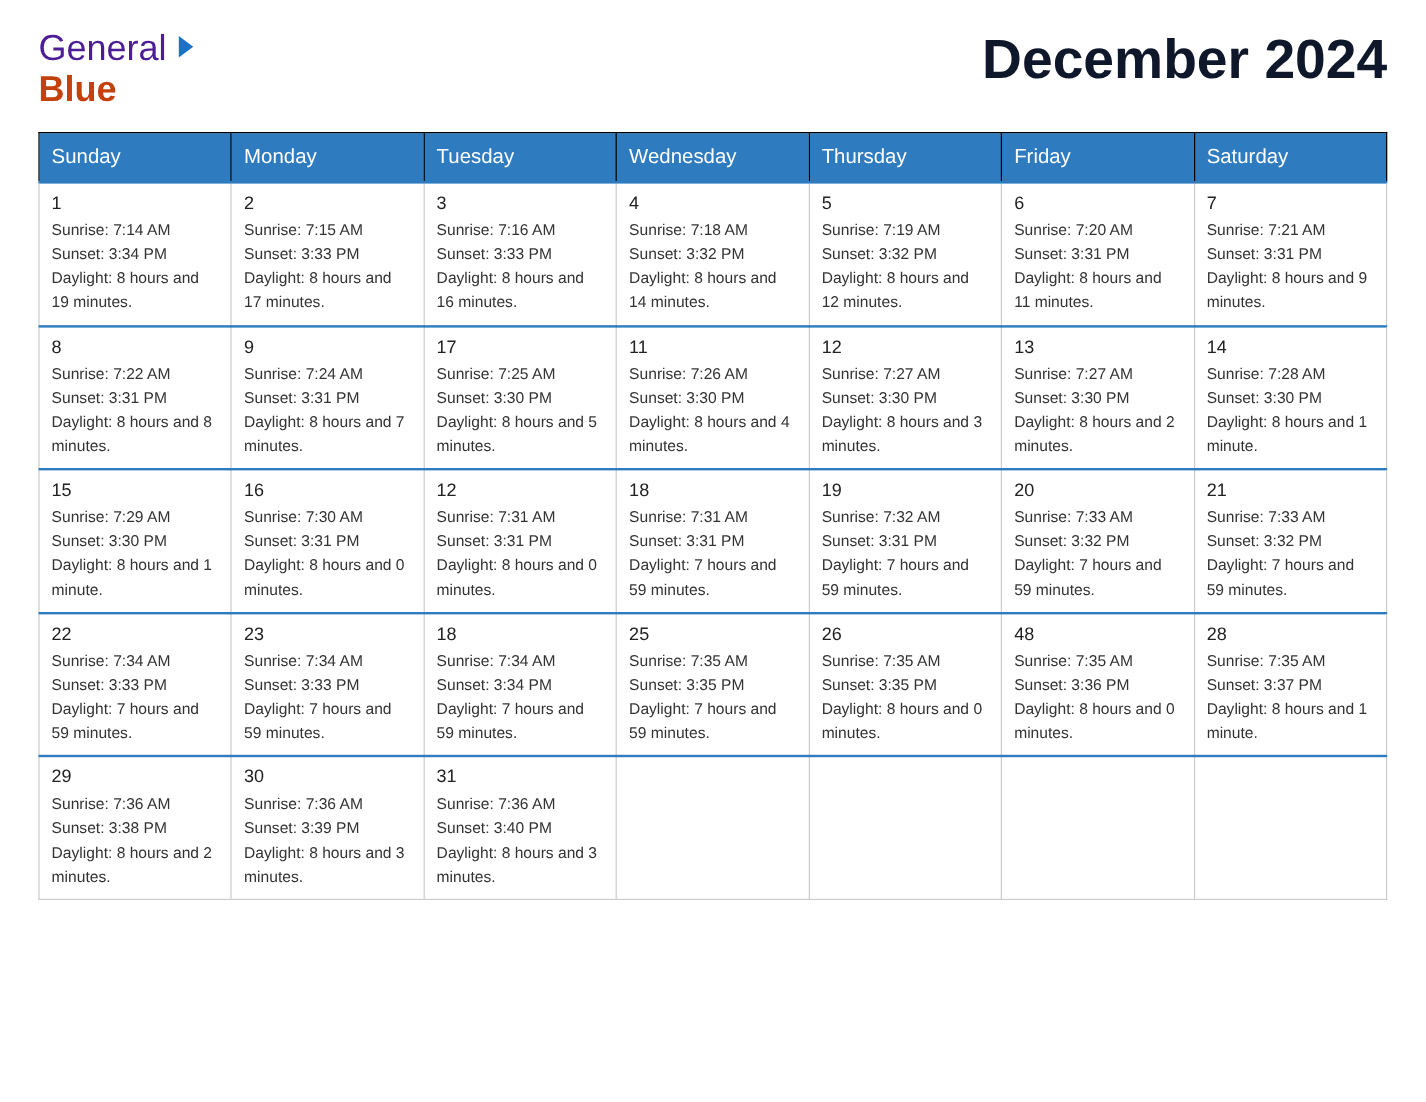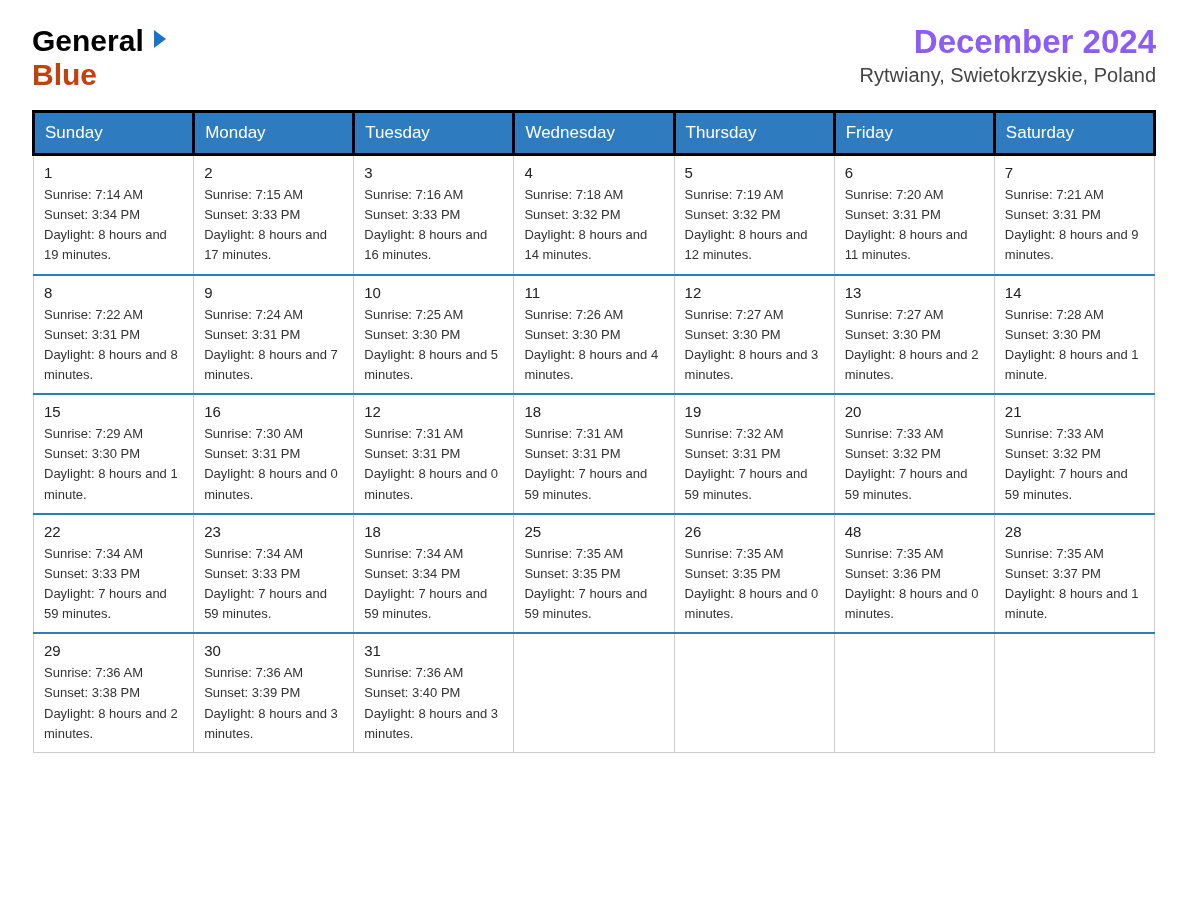--- a/index.html
+++ b/index.html
@@ -17,43 +17,43 @@
     }
     .logo {
       display: flex;
       flex-direction: column;
       align-items: flex-start;
     }
     .title-area {
       text-align: right;
     }
     .month-title {
-      font-size: 33px;
+      font-size: 46px;
       font-weight: bold;
-      color: #8b5cf6;
+      color: #0f172a;
       line-height: 1.1;
     }
     .location-title {
       font-size: 20px;
       color: #444;
       margin-top: 4px;
     }
     table {
       width: 100%;
       border-collapse: collapse;
       table-layout: fixed;
     }
     thead th {
       background-color: #2e7bbf;
       color: #fff;
       font-size: 17px;
       font-weight: normal;
       padding: 10px 10px;
       text-align: left;
-      border: 3px solid #000000;
+      border: 1px solid #000000;
     }
     tbody td {
       vertical-align: top;
       padding: 8px 10px;
       border: 1px solid #ccc;
       font-size: 13px;
       color: #222;
       min-height: 100px;
       background: #fff;
     }
@@ -70,22 +70,22 @@
       font-size: 13px;
       line-height: 1.55;
       color: #333;
     }
     .logo-row {
       display: flex;
       align-items: center;
     }
     .logo-general {
       font-size: 30px;
-      font-weight: bold;
-      color: #000000;
+      font-weight: normal;
+      color: #4c1d95;
     }
     .logo-arrow {
       display: inline-block;
       margin-left: 2px;
     }
     .logo-blue-line {
       display: flex;
       align-items: center;
     }
   </style>
@@ -101,21 +101,20 @@
           <polygon points="8,2 20,11 8,20" fill="#1a73c8"></polygon>
         </svg>
       </span>
     </div>
     <div class="logo-blue-line">
       <span style="font-size:30px;font-weight:bold;color:#c2410c;">Blue</span>
     </div>
   </div>
   <div class="title-area">
     <div class="month-title">December 2024</div>
-    <div class="location-title">Rytwiany, Swietokrzyskie, Poland</div>
   </div>
 </div>
 
 <table>
   <thead>
     <tr>
     <th>Sunday</th>
         <th>Monday</th>
         <th>Tuesday</th>
         <th>Wednesday</th>
@@ -158,21 +157,21 @@
       <tr>
         <td>
         <span class="day-num">8</span>
         <span class="day-info">Sunrise: 7:22 AM<br>Sunset: 3:31 PM<br>Daylight: 8 hours and 8 minutes.</span>
       </td>
         <td>
         <span class="day-num">9</span>
         <span class="day-info">Sunrise: 7:24 AM<br>Sunset: 3:31 PM<br>Daylight: 8 hours and 7 minutes.</span>
       </td>
         <td>
-        <span class="day-num">10</span>
+        <span class="day-num">17</span>
         <span class="day-info">Sunrise: 7:25 AM<br>Sunset: 3:30 PM<br>Daylight: 8 hours and 5 minutes.</span>
       </td>
         <td>
         <span class="day-num">11</span>
         <span class="day-info">Sunrise: 7:26 AM<br>Sunset: 3:30 PM<br>Daylight: 8 hours and 4 minutes.</span>
       </td>
         <td>
         <span class="day-num">12</span>
         <span class="day-info">Sunrise: 7:27 AM<br>Sunset: 3:30 PM<br>Daylight: 8 hours and 3 minutes.</span>
       </td>

